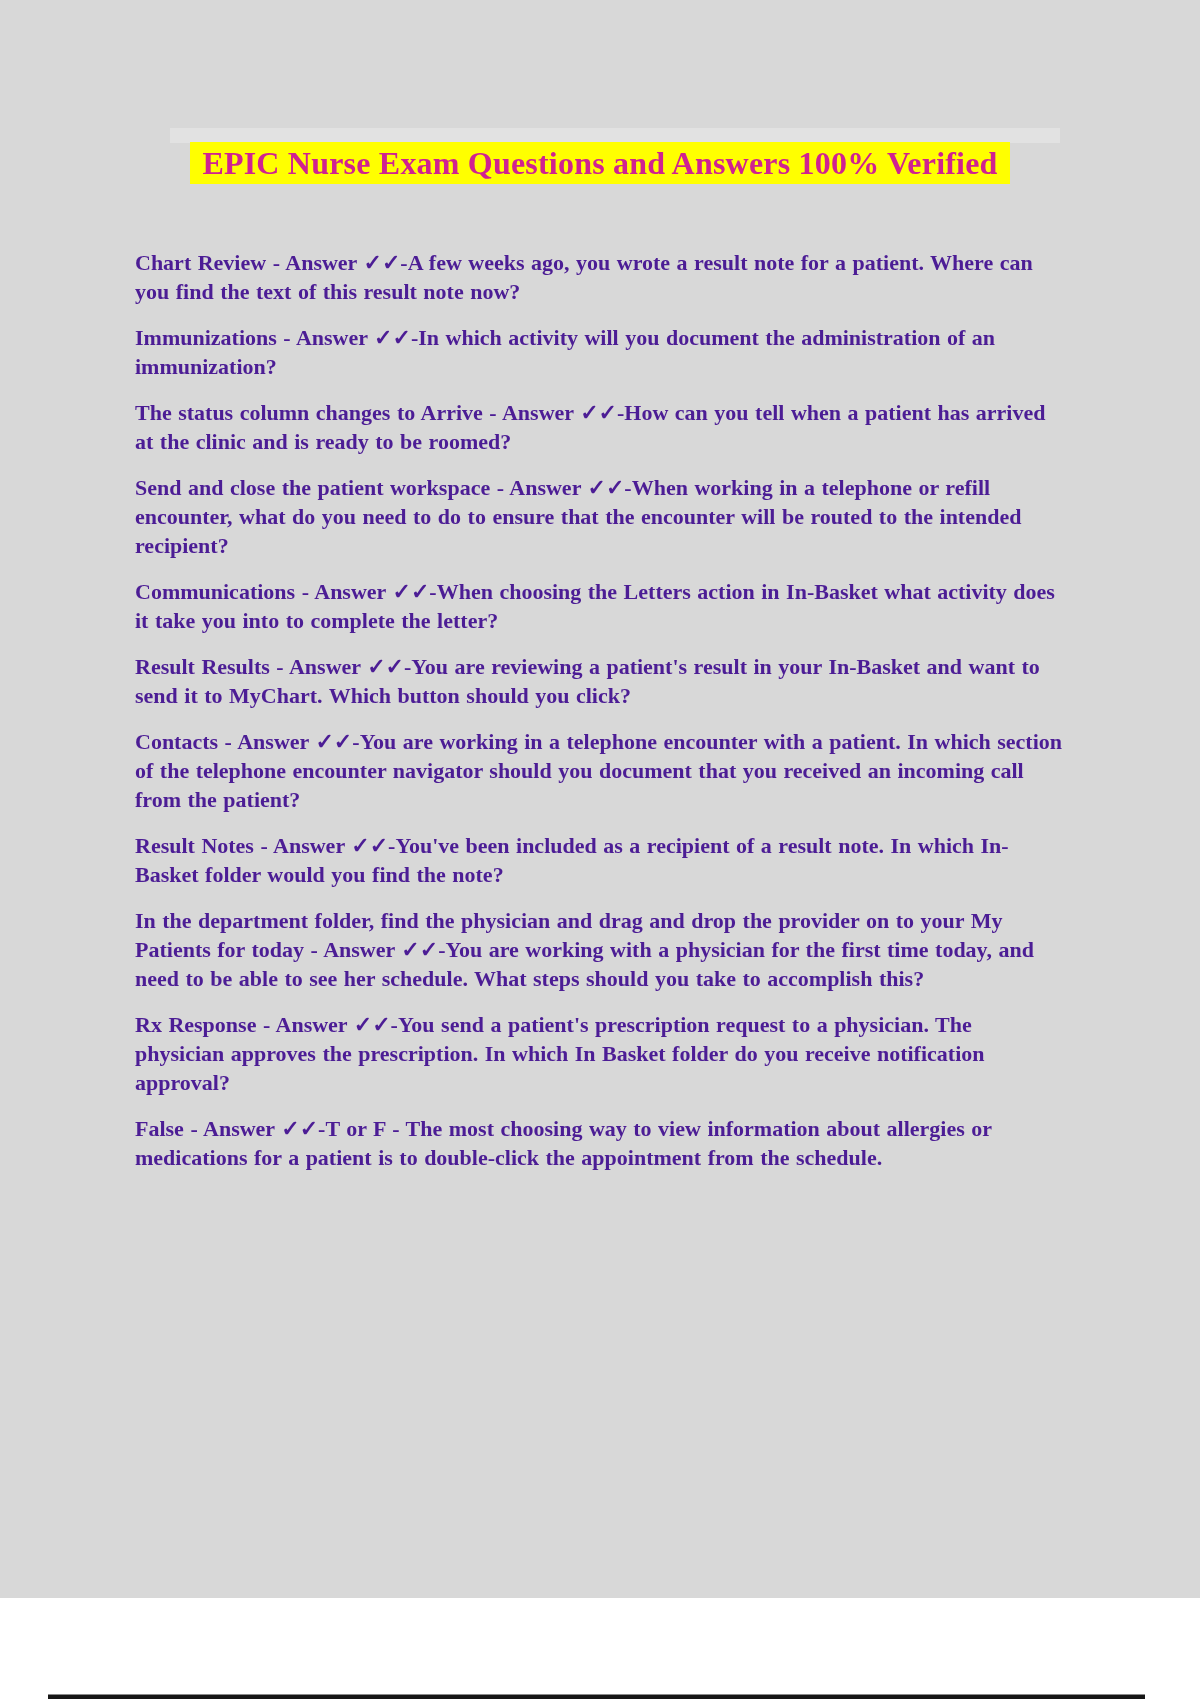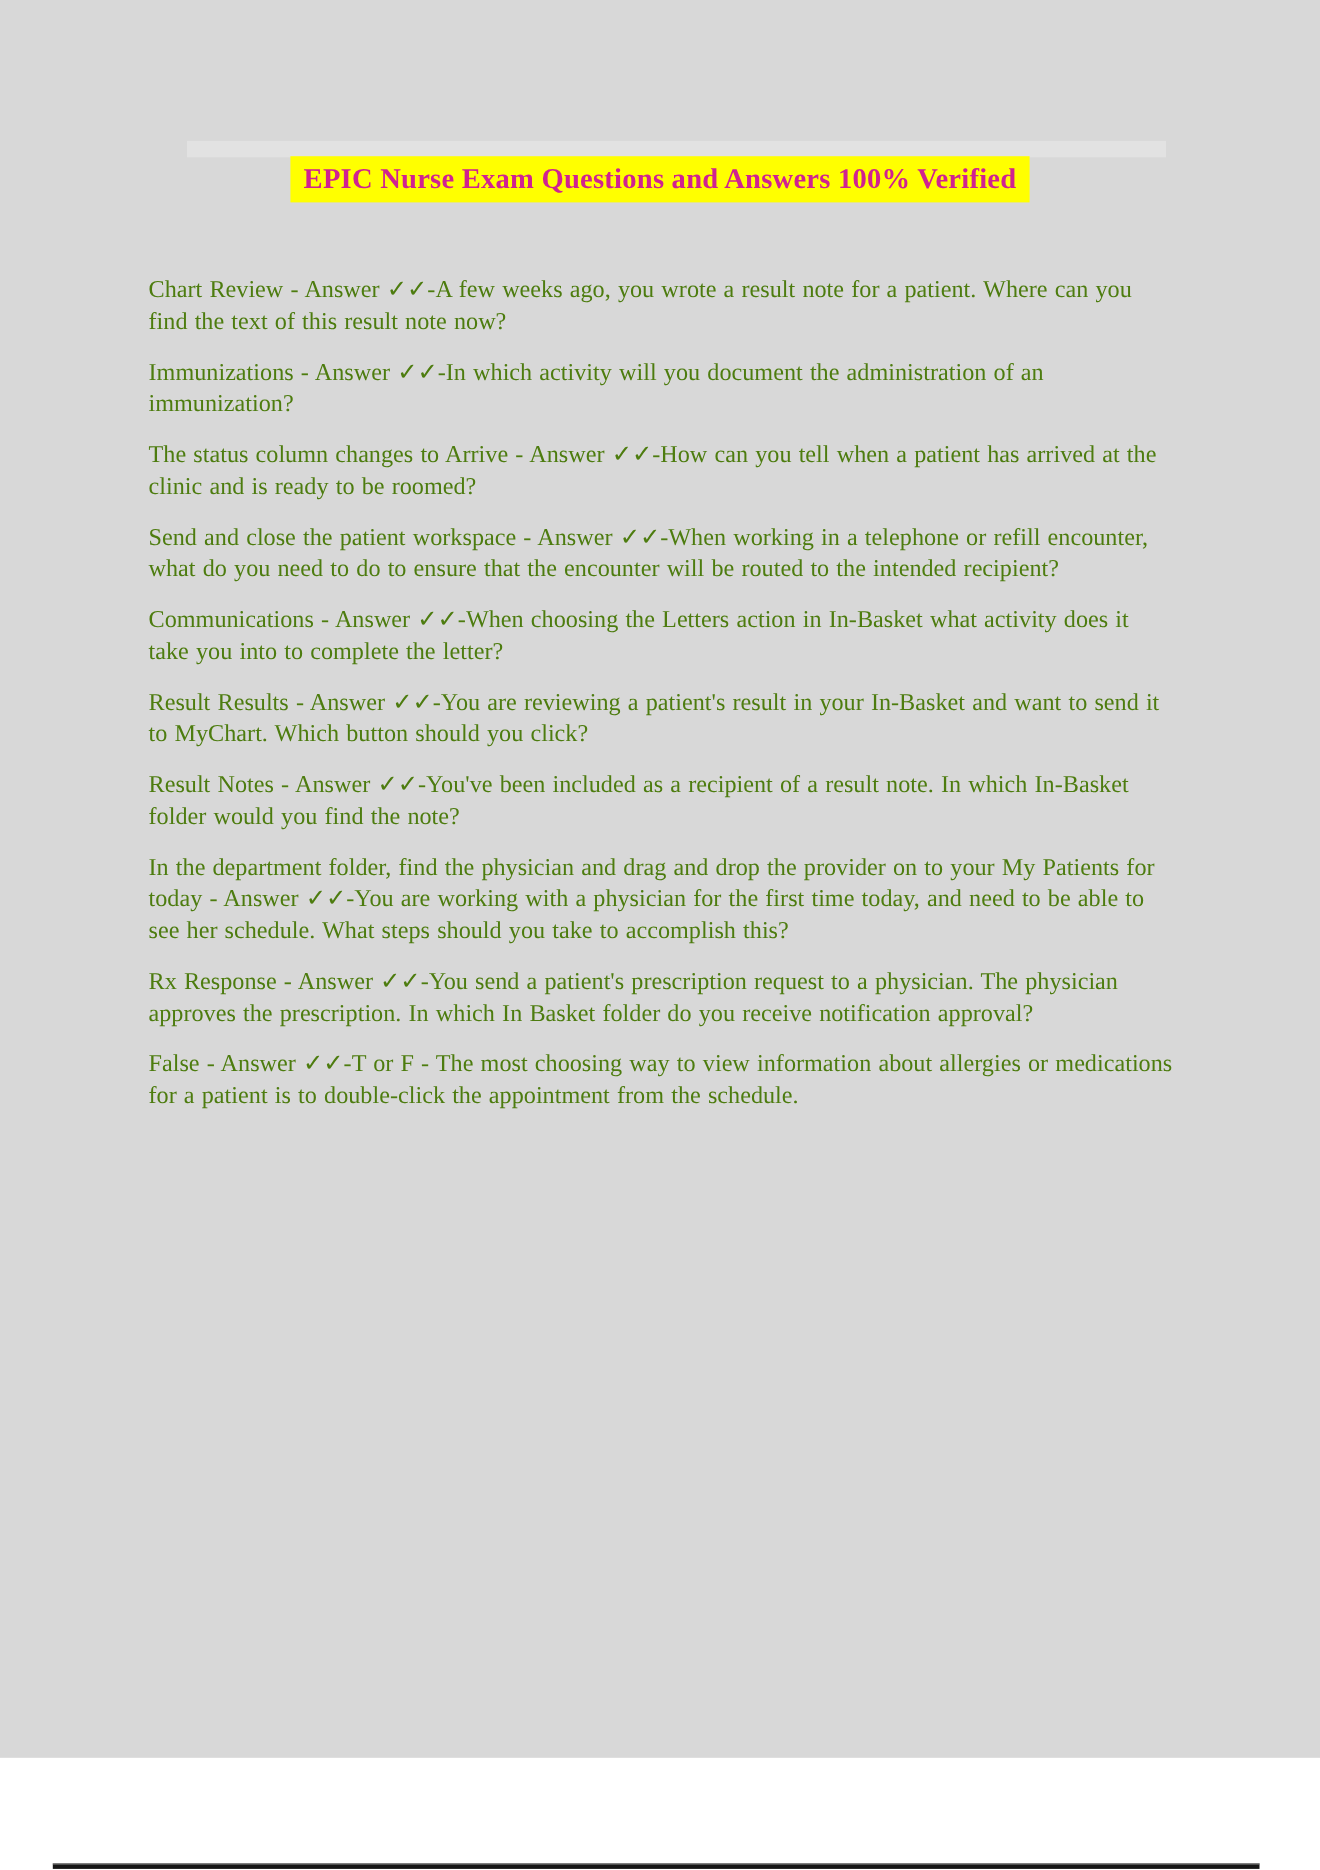--- a/index.html
+++ b/index.html
@@ -34,32 +34,33 @@
     position: absolute;
     left: 0;
     top: 142px;
     width: 1200px;
     text-align: center;
   }
   .title-highlight {
     display: inline-block;
     background: #ffff00;
     color: #d02291;
-    font-size: 26px;
+    font-size: 32px;
     font-weight: bold;
     line-height: 42px;
     padding: 0 12px;
     letter-spacing: 0.2px;
   }
   .content {
     position: absolute;
     left: 135px;
     top: 248px;
     width: 932px;
-    color: #4d7c0f;
+    color: #4c1d95;
+    font-weight: bold;
   }
   .content p.qa {
     margin: 0 0 17px 0;
     font-size: 22px;
     line-height: 29px;
     word-spacing: 1px;
   }
   .footer-line {
     position: absolute;
     left: 48px;
@@ -80,20 +81,21 @@
     <span class="title-highlight">EPIC Nurse Exam Questions and Answers 100% Verified</span>
   </div>
 
   <div class="content">
     <p class="qa"><span>Chart Review</span><span> - Answer ✓✓-</span><span>A few weeks ago, you wrote a result note for a patient. Where can you find the text of this result note now?</span></p>
     <p class="qa"><span>Immunizations</span><span> - Answer ✓✓-</span><span>In which activity will you document the administration of an immunization?</span></p>
     <p class="qa"><span>The status column changes to Arrive</span><span> - Answer ✓✓-</span><span>How can you tell when a patient has arrived at the clinic and is ready to be roomed?</span></p>
     <p class="qa"><span>Send and close the patient workspace</span><span> - Answer ✓✓-</span><span>When working in a telephone or refill encounter, what do you need to do to ensure that the encounter will be routed to the intended recipient?</span></p>
     <p class="qa"><span>Communications</span><span> - Answer ✓✓-</span><span>When choosing the Letters action in In-Basket what activity does it take you into to complete the letter?</span></p>
     <p class="qa"><span>Result Results</span><span> - Answer ✓✓-</span><span>You are reviewing a patient's result in your In-Basket and want to send it to MyChart. Which button should you click?</span></p>
+    <p class="qa"><span>Contacts</span><span> - Answer ✓✓-</span><span>You are working in a telephone encounter with a patient. In which section of the telephone encounter navigator should you document that you received an incoming call from the patient?</span></p>
     <p class="qa"><span>Result Notes</span><span> - Answer ✓✓-</span><span>You've been included as a recipient of a result note. In which In-Basket folder would you find the note?</span></p>
     <p class="qa"><span>In the department folder, find the physician and drag and drop the provider on to your My Patients for today</span><span> - Answer ✓✓-</span><span>You are working with a physician for the first time today, and need to be able to see her schedule. What steps should you take to accomplish this?</span></p>
     <p class="qa"><span>Rx Response</span><span> - Answer ✓✓-</span><span>You send a patient's prescription request to a physician. The physician approves the prescription. In which In Basket folder do you receive notification approval?</span></p>
     <p class="qa"><span>False</span><span> - Answer ✓✓-</span><span>T or F - The most choosing way to view information about allergies or medications for a patient is to double-click the appointment from the schedule.</span></p>
   </div>
 </div>
 
 <div class="footer-line"></div>
 
 </body></html>

